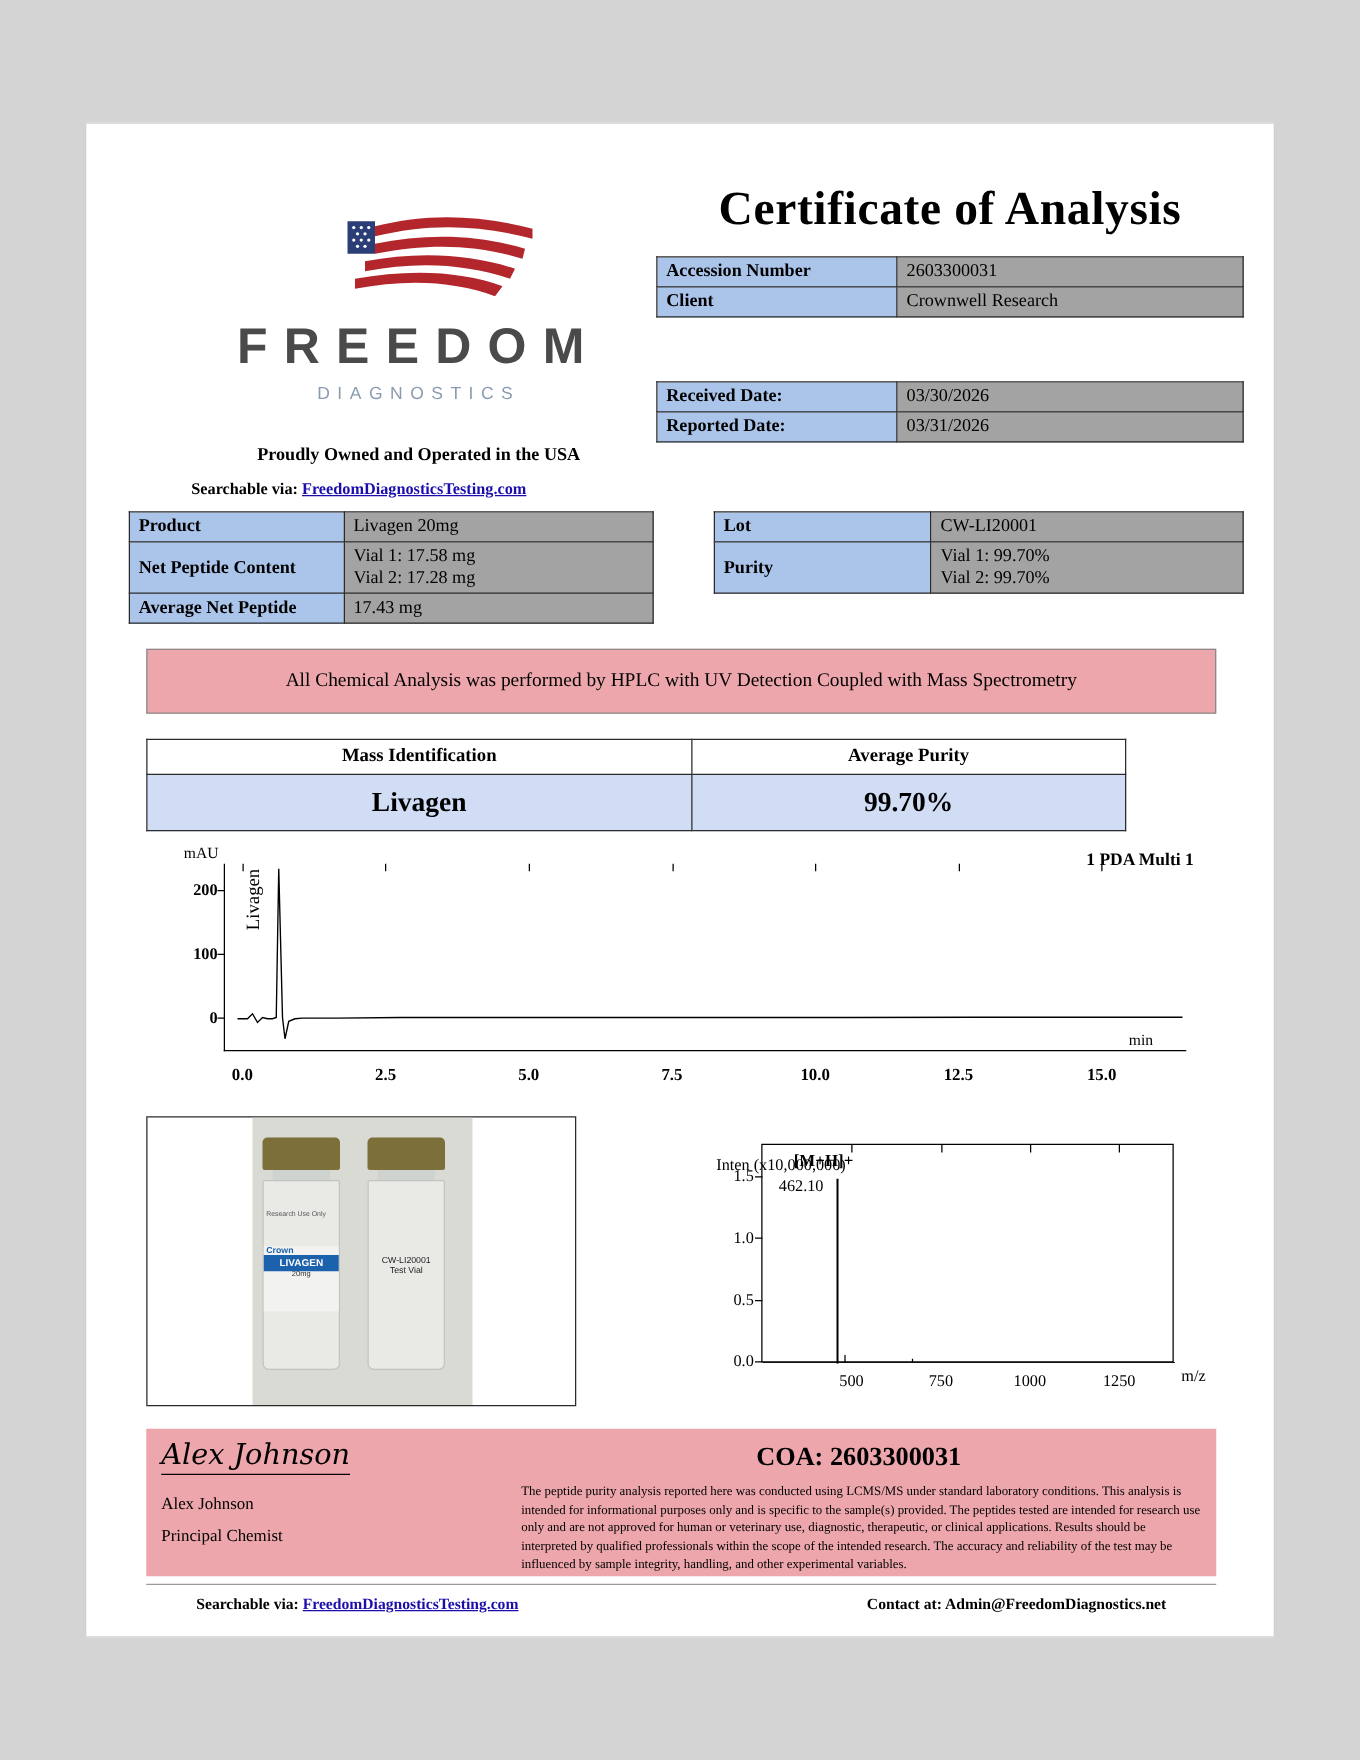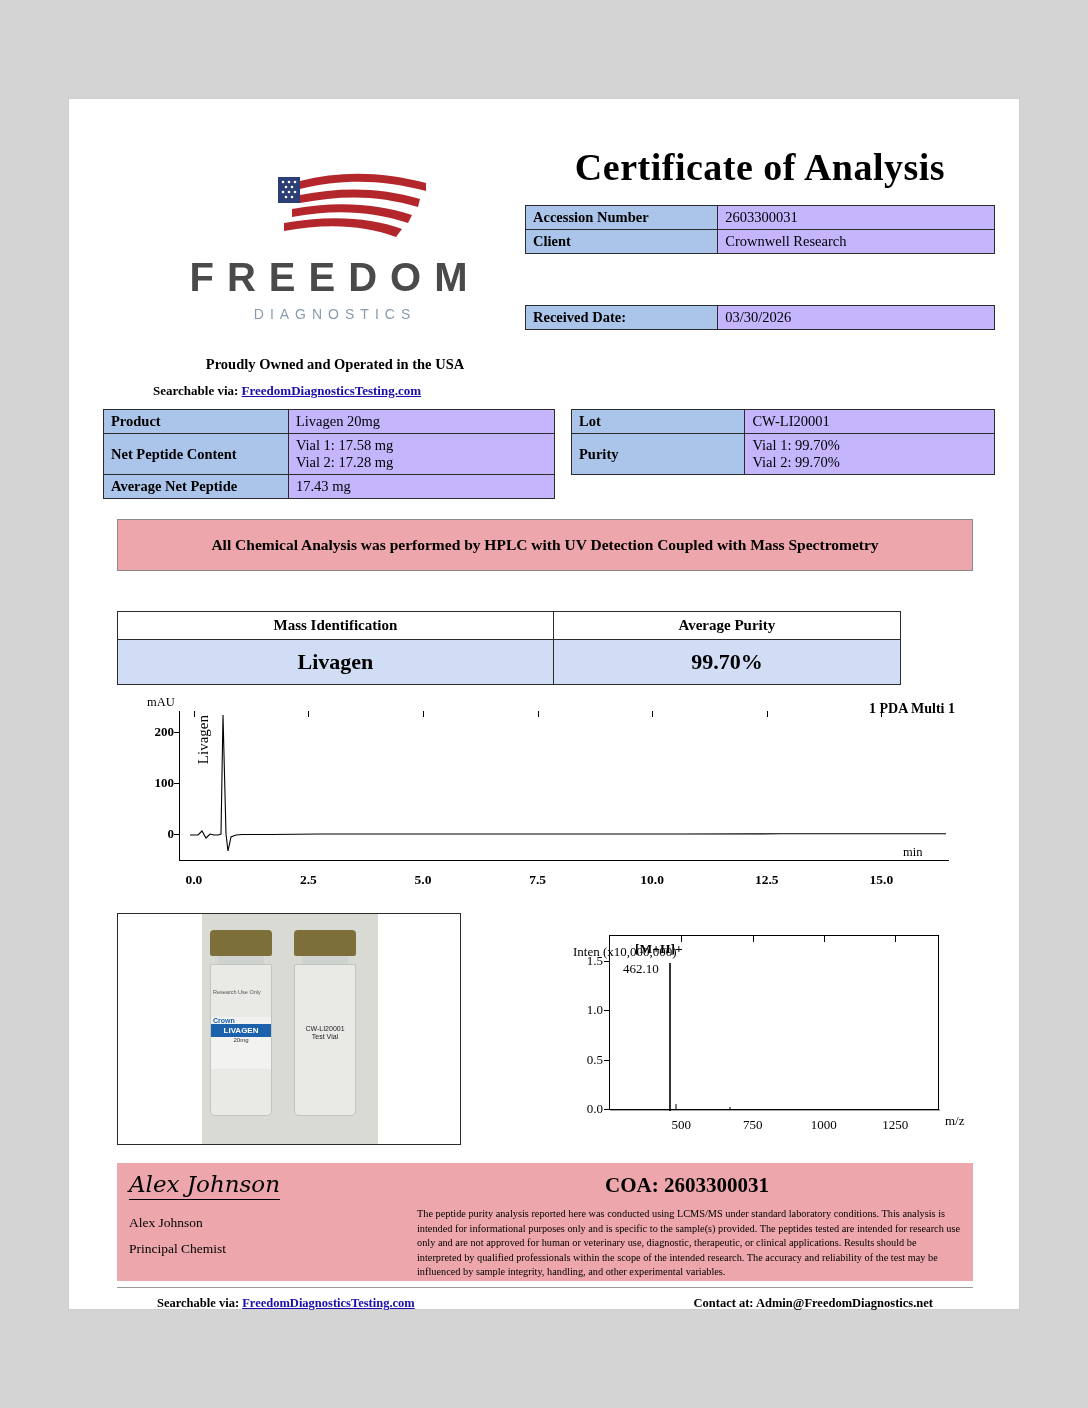--- a/index.html
+++ b/index.html
@@ -57,43 +57,43 @@
     border-collapse:collapse;
     font-size:14.5px;
     width:100%;
   }
   table.info td {
     border:1px solid #2b2b2b;
     padding:3px 7px;
     vertical-align:middle;
   }
   td.lbl { background:#aac4ea; font-weight:bold; width:41%; }
-  td.val { background:#c4b5fd; }
+  td.val { background:#a3a3a3; }
 
   .tbl-right-1 { position:absolute; right:0; top:84px; width:470px; }
   .tbl-right-2 { position:absolute; right:0; top:184px; width:470px; }
-  .tbl-left-3  { position:absolute; left:8px; top:288px; width:452px; }
+  .tbl-left-3  { position:absolute; left:8px; top:288px; width:420px; }
   .tbl-right-3 { position:absolute; right:0; top:288px; width:424px; }
 
   
   .banner {
     margin:108px 0 0 22px;
     width:856px;
     background:#eda7ac;
     border:1px solid #8a8a8a;
     text-align:center;
-    font-weight:bold;
+    font-weight:normal;
     font-size:15.5px;
     padding:16px 10px;
   }
 
   
   table.massid {
     border-collapse:collapse;
-    margin:40px 0 0 22px;
+    margin:20px 0 0 22px;
     width:784px;
     font-size:15px;
   }
   table.massid td {
     border:1px solid #2b2b2b;
     text-align:center;
     padding:5px 4px;
   }
   table.massid td.hd { font-weight:bold; background:#ffffff; }
   table.massid td.bg { background:#d0ddf5; font-weight:bold; font-size:22px; padding:9px 4px; }
@@ -241,20 +241,24 @@
           </table>
     </div>
 
     <div class="tbl-right-2">
       <table class="info">
         <tbody>
               <tr>
           <td class="lbl">Received Date:</td>
           <td class="val">03/30/2026</td>
         </tr>
+        <tr>
+          <td class="lbl">Reported Date:</td>
+          <td class="val">03/31/2026</td>
+        </tr>
       </tbody>
           </table>
     </div>
 
     <div class="tbl-left-3">
       <table class="info">
         <tbody>
               <tr>
           <td class="lbl">Product</td>
           <td class="val">Livagen 20mg</td>

